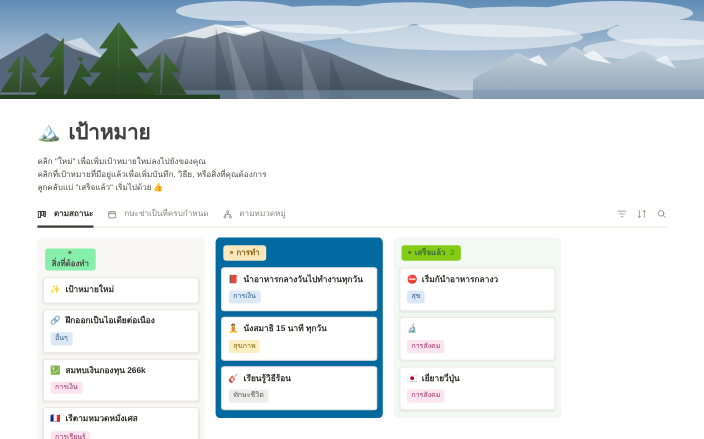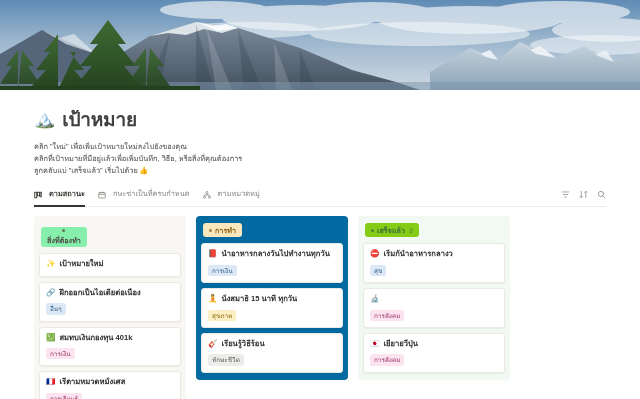--- a/index.html
+++ b/index.html
@@ -358,21 +358,21 @@
         <div class="card-title">
           <span class="card-emoji">🔗</span>
           <span class="card-text">ฝึกออกเป็นไอเดียต่อเนื่อง</span>
         </div>
         <span class="tag tag-blue">อื่นๆ</span>
       </div>
 
       <div class="card">
         <div class="card-title">
           <span class="card-emoji">💹</span>
-          <span class="card-text">สมทบเงินกองทุน 401k</span>
+          <span class="card-text">สมทบเงินกองทุน 266k</span>
         </div>
         <span class="tag tag-pink">การเงิน</span>
       </div>
 
       <div class="card">
         <div class="card-title">
           <span class="card-emoji">🇫🇷</span>
           <span class="card-text">เรีตามหมวดหมั่งเศส</span>
         </div>
         <span class="tag tag-pink">การเรียนรู้</span>

